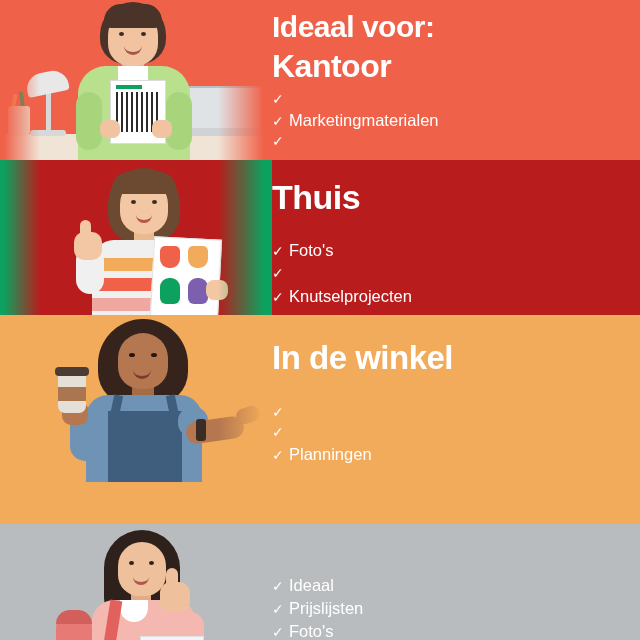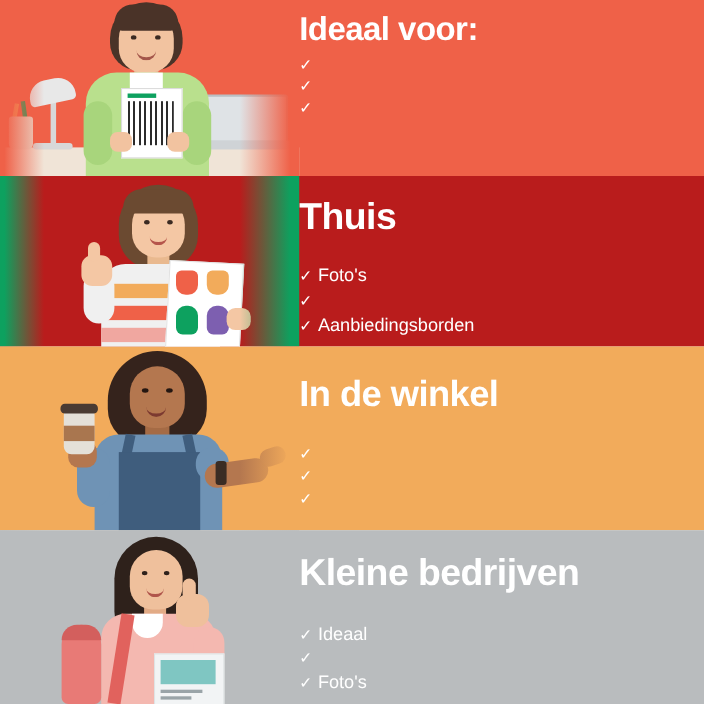--- a/index.html
+++ b/index.html
@@ -15,21 +15,21 @@
     font-family: "Liberation Sans", sans-serif;
   }
   .band {
     position: relative;
     width: 100%;
     box-sizing: border-box;
     overflow: hidden;
   }
   .band-1 { height: 160px; background: #ef6148; }
   .band-2 { height: 155px; background: #b91c1c; }
-  .band-3 { height: 167px; background: #f2ab5b; }
+  .band-3 { height: 209px; background: #f2ab5b; }
   .band-4 { height: 158px; background: #b9bcbe; }
 
   
   .content {
     position: absolute;
     left: 272px;
     top: 0;
     right: 0;
     height: 100%;
     color: #ffffff;
@@ -352,26 +352,28 @@
       <div class="fig b1-paper"></div>
       <div class="fig b1-paper-hd"></div>
       <div class="fig b1-barcode"></div>
       <div class="fig b1-hand-l"></div>
       <div class="fig b1-hand-r"></div>
       <div class="photo-left-fade"></div>
       <div class="photo-fade"></div>
     </div>
     <div class="content">
       <h1 class="headline headline-main">Ideaal voor:</h1>
+      <h2 class="headline headline-sub">Kantoor</h2>
       <ul class="list">
         <li>
           <span class="check">✓</span>
         </li>
         <li>
           <span class="check">✓</span>
+          <span>Marketingmaterialen</span>
         </li>
         <li>
           <span class="check">✓</span>
         </li>
       </ul>
     </div>
   </section>
 
   <section class="band band-2">
     <div class="photo">
@@ -403,21 +405,21 @@
       <ul class="list">
         <li>
           <span class="check">✓</span>
           <span>Foto's</span>
         </li>
         <li>
           <span class="check">✓</span>
         </li>
         <li>
           <span class="check">✓</span>
-          <span>Aanbiedingsborden</span>
+          <span>Knutselprojecten</span>
         </li>
       </ul>
     </div>
   </section>
 
   <section class="band band-3">
     <div class="photo">
       <div class="fig b3-hair"></div>
       <div class="fig b3-neck"></div>
       <div class="fig b3-face"></div>
@@ -444,20 +446,21 @@
       <h2 class="headline">In de winkel</h2>
       <ul class="list">
         <li>
           <span class="check">✓</span>
         </li>
         <li>
           <span class="check">✓</span>
         </li>
         <li>
           <span class="check">✓</span>
+          <span>Planningen</span>
         </li>
       </ul>
     </div>
   </section>
 
   <section class="band band-4">
     <div class="photo">
       <div class="fig b4-hair"></div>
       <div class="fig b4-neck"></div>
       <div class="fig b4-face"></div>
@@ -473,28 +476,28 @@
       <div class="fig b4-thumb-hand"></div>
       <div class="fig b4-thumb-up"></div>
       <div class="fig b4-poster"></div>
       <div class="fig b4-poster-img"></div>
       <div class="fig b4-poster-l1"></div>
       <div class="fig b4-poster-l2"></div>
       <div class="photo-left-fade"></div>
       <div class="photo-fade"></div>
     </div>
     <div class="content">
-      <h2 class="headline">Kleine bedrijven</h2>
       <ul class="list">
         <li>
           <span class="check">✓</span>
           <span>Ideaal</span>
         </li>
         <li>
           <span class="check">✓</span>
+          <span>Prijslijsten</span>
         </li>
         <li>
           <span class="check">✓</span>
           <span>Foto's</span>
         </li>
       </ul>
     </div>
   </section>
 
 </div>

